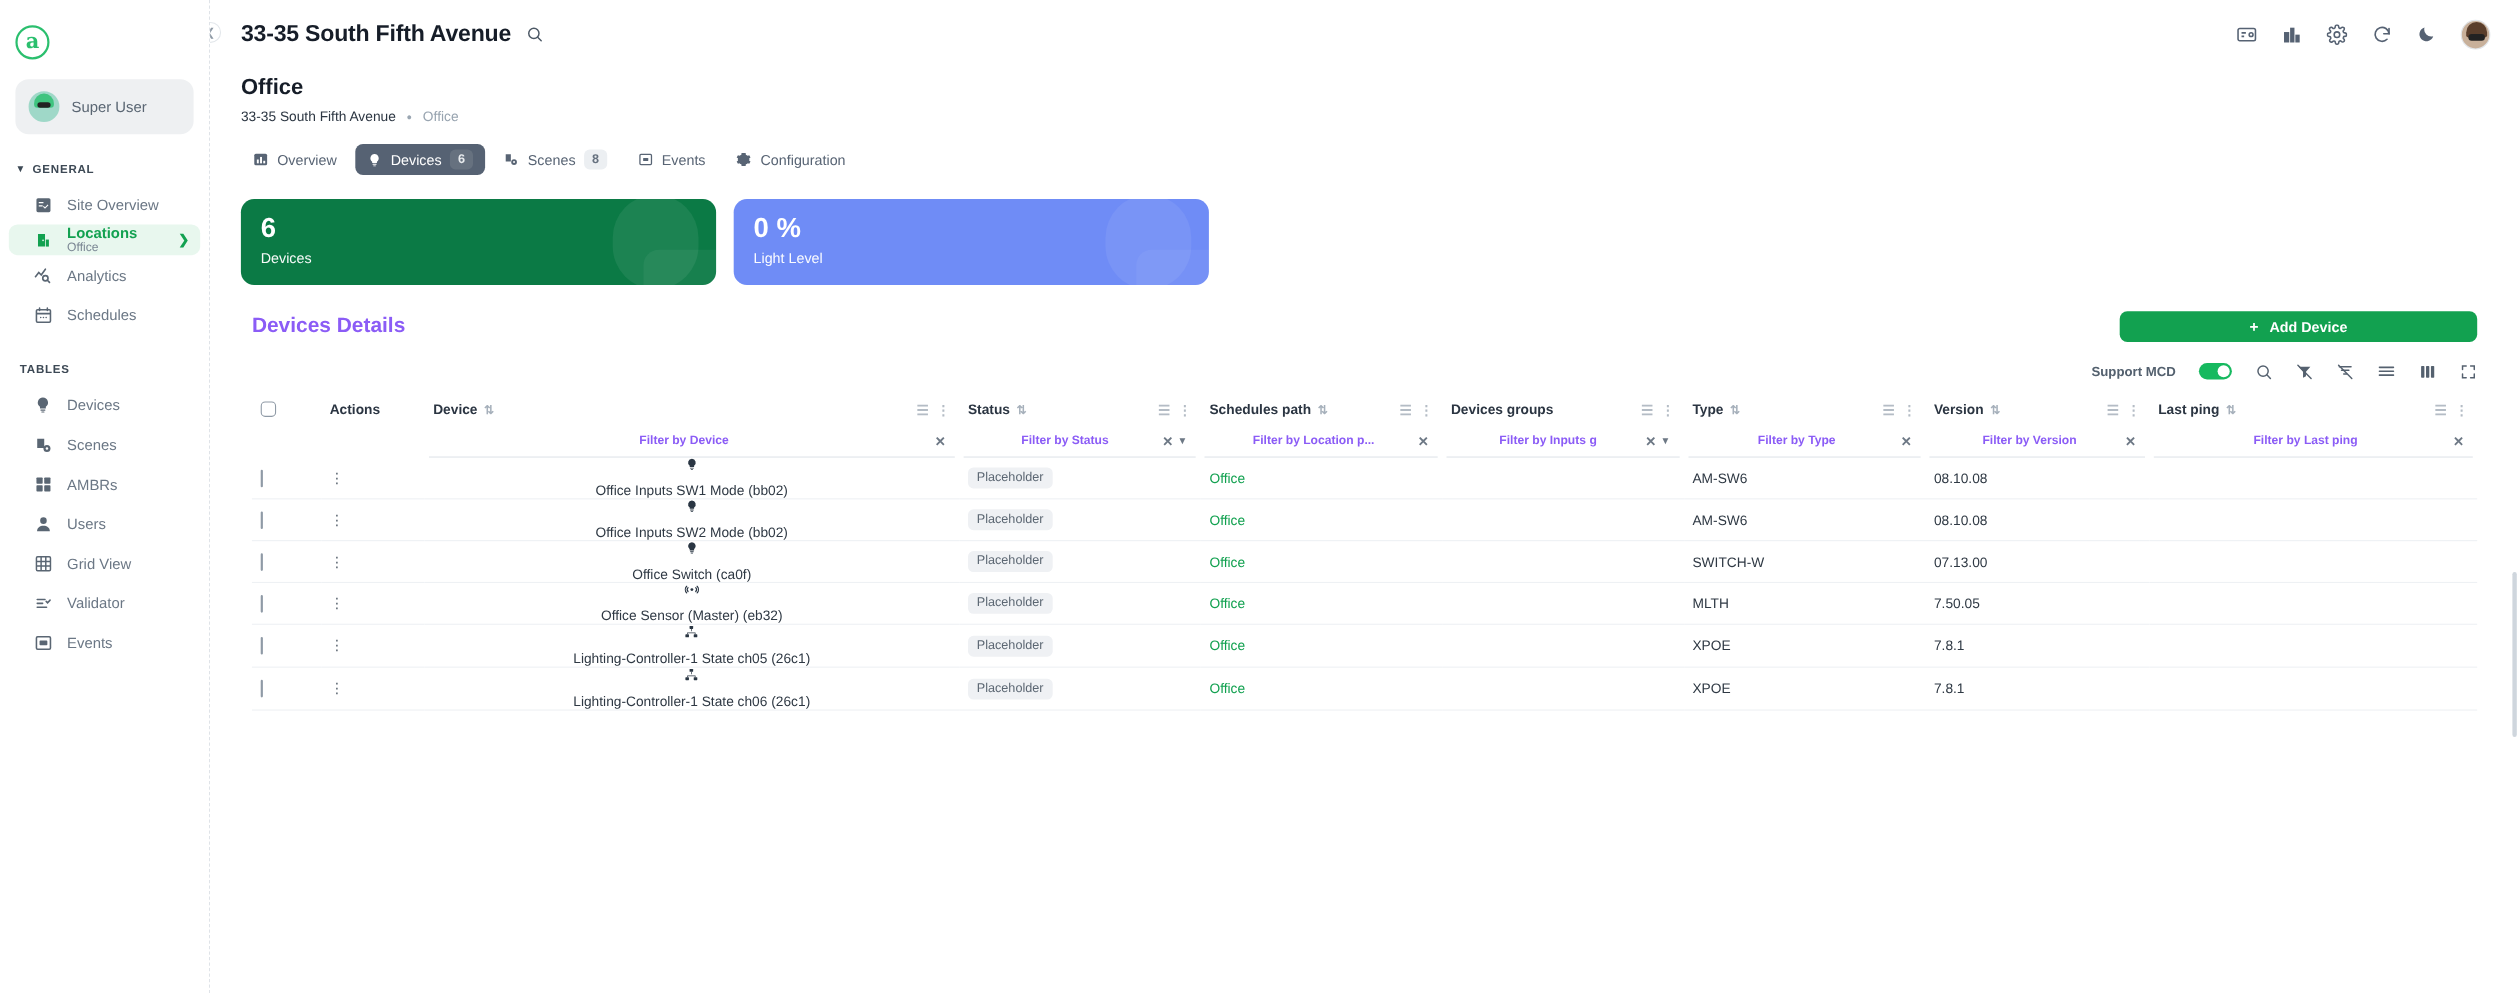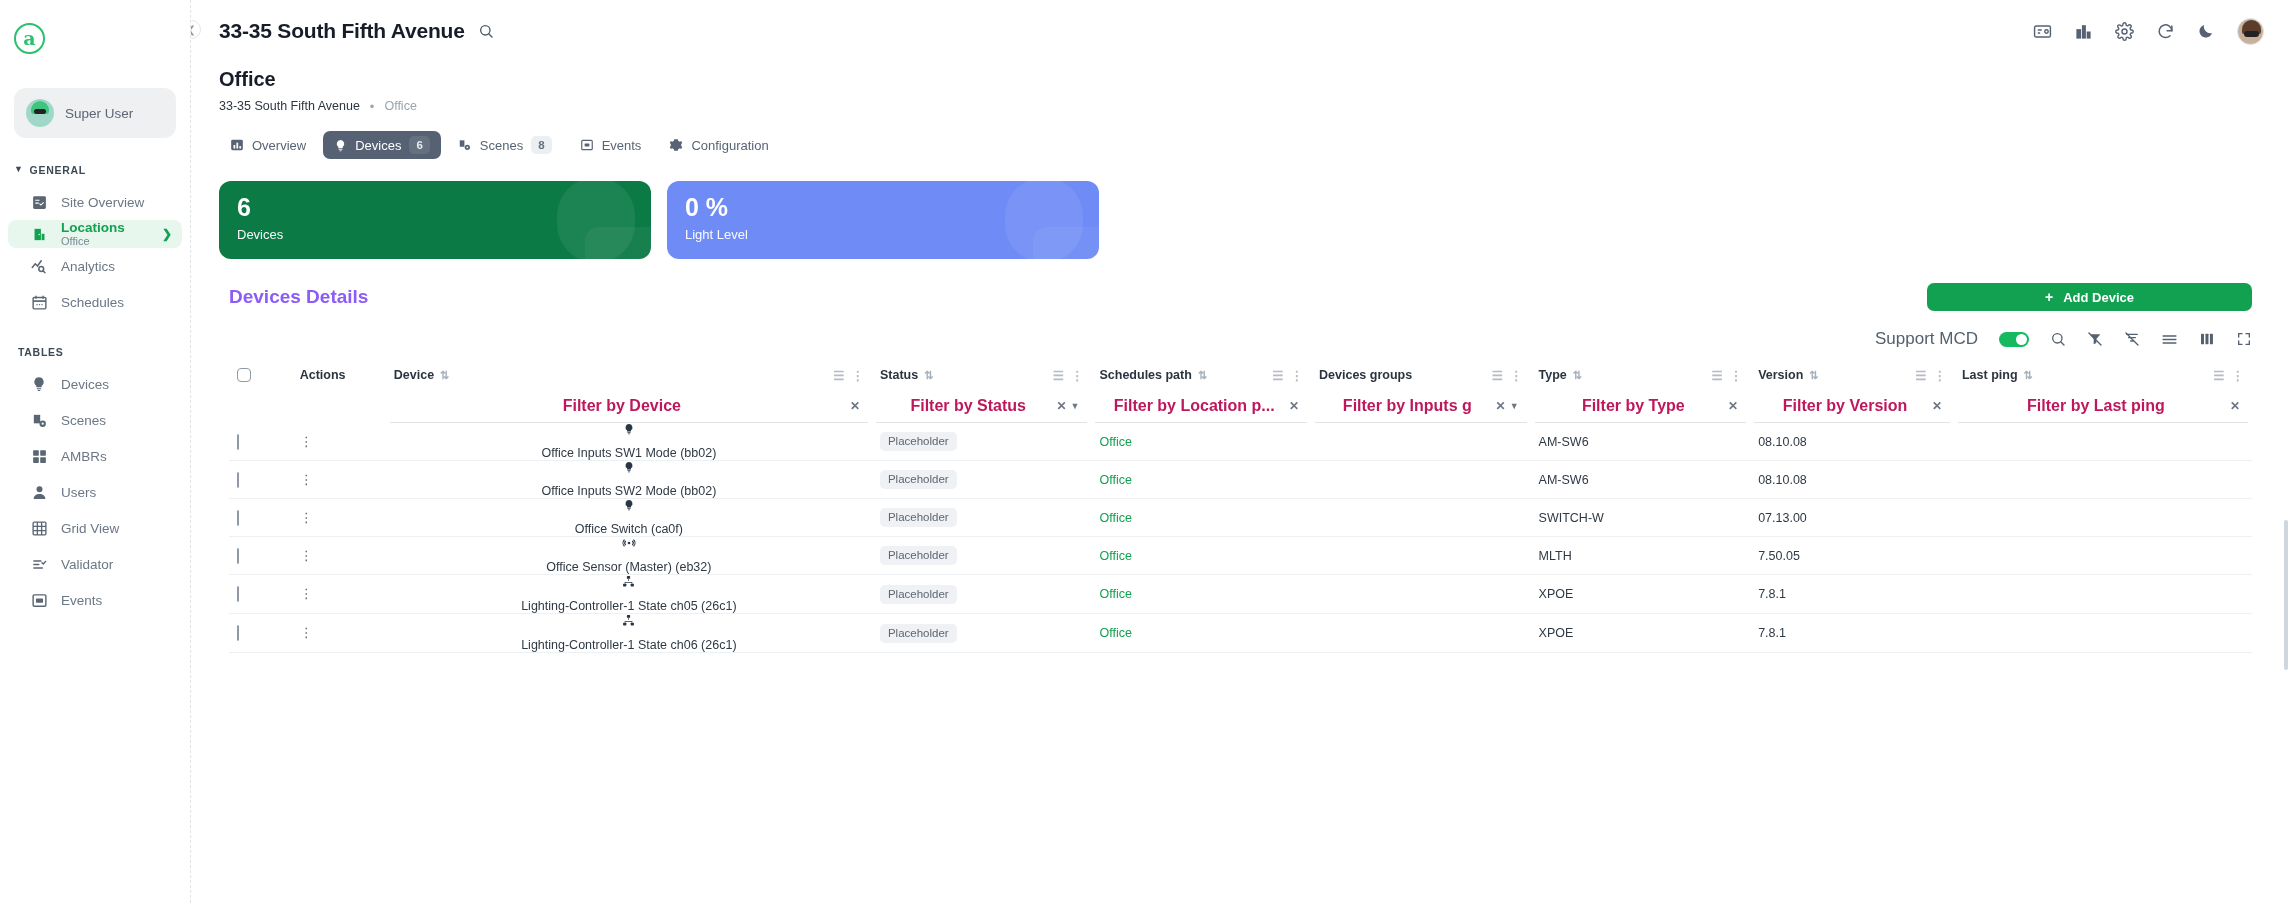--- a/index.html
+++ b/index.html
@@ -23,21 +23,21 @@
   .logo-wrap { height: 56px; display: flex; align-items: center; padding-left: 14px; }
   .logo {
     width: 31px; height: 31px; border-radius: 50%;
     border: 2px solid #2bbf6e;
     display: flex; align-items: center; justify-content: center;
     color: #2bbf6e; font-size: 19px; font-weight: 700;
     font-family: "DejaVu Serif", serif;
     line-height: 1;
   }
   .user-card {
-    margin: 22px 14px 0 14px;
+    margin: 6px 14px 0 14px;
     background: #eef0f2; border-radius: 12px;
     height: 50px; display: flex; align-items: center; gap: 11px;
     padding: 0 12px;
   }
   .avatar-sm {
     width: 28px; height: 28px; border-radius: 50%;
     background: #9fd8c8; position: relative; overflow: hidden; flex: 0 0 28px;
   }
   .avatar-sm::before {
     content:""; position:absolute; left:5px; top:2px; width:18px; height:13px;
@@ -137,21 +137,21 @@
   .panel-head { display:flex; align-items:center; padding: 0 10px; }
   .panel-title { font-size: 19px; font-weight: 700; color:#8b5cf6; }
   .add-btn {
     margin-left:auto; background:#12a150; color:#fff; border-radius: 7px;
     height: 28px; min-width: 325px; display:flex; align-items:center; justify-content:center;
     gap: 10px; font-size: 13px; font-weight: 700;
   }
   .add-plus { font-size: 14px; font-weight:700; }
 
   .toolbar { display:flex; align-items:center; justify-content:flex-end; gap: 21px; padding: 18px 10px 0 0; }
-  .tb-label { font-size: 17px; color:#53606e; }
+  .tb-label { font-size: 12px; color:#53606e;font-weight:bold; }
   .toggle {
     width: 30px; height: 15px; border-radius: 9px; background:#16b95f; position:relative;
   }
   .toggle::after {
     content:""; position:absolute; right:2px; top:2px; width:11px; height:11px;
     border-radius:50%; background:#fff;
   }
   .tb-ico { color:#55616f; display:flex; }
 
   
@@ -161,21 +161,21 @@
   .th-top {
     display:flex; align-items:center; gap: 6px; height: 24px; padding: 0 8px;
     font-size: 12.5px; font-weight: 700; color:#2b3542; white-space:nowrap; overflow:hidden;
   }
   .sort-ico { color:#a6b0bb; font-size:11px; display:flex; }
   .th-tools { margin-left:auto; display:flex; align-items:center; gap:7px; color:#b4bcc5; }
   .th-filter {
     display:flex; align-items:center; gap:4px; padding: 6px 8px 7px 8px;
     border-bottom: 1px solid #dfe4e9; margin: 4px 4px 0 4px;
   }
-  .th-filter .ph { font-size: 16px; color:#be185d; white-space:nowrap; overflow:hidden; text-overflow:ellipsis; flex:1; }
+  .th-filter .ph { font-size: 11px; color:#8b5cf6; white-space:nowrap; overflow:hidden; text-overflow:ellipsis; flex:1; }
   .th-filter .xx { color:#6d7885; font-size: 12px; flex:0 0 auto; }
   .th-filter .dd { color:#6d7885; font-size: 9px; flex:0 0 auto; }
   .cb {
     width: 14px; height: 14px; border: 1.6px solid #8f9aa6; border-radius: 4px; background:#fff;
   }
   td.cell {
     height: 27px; font-size: 12.5px; color:#2f3944; padding: 0 8px;
     border-bottom: 1px solid #edf0f3; white-space:nowrap; overflow:hidden; text-overflow:ellipsis;
   }
   tr.row td { border-bottom: 1px solid #eef1f4; }

